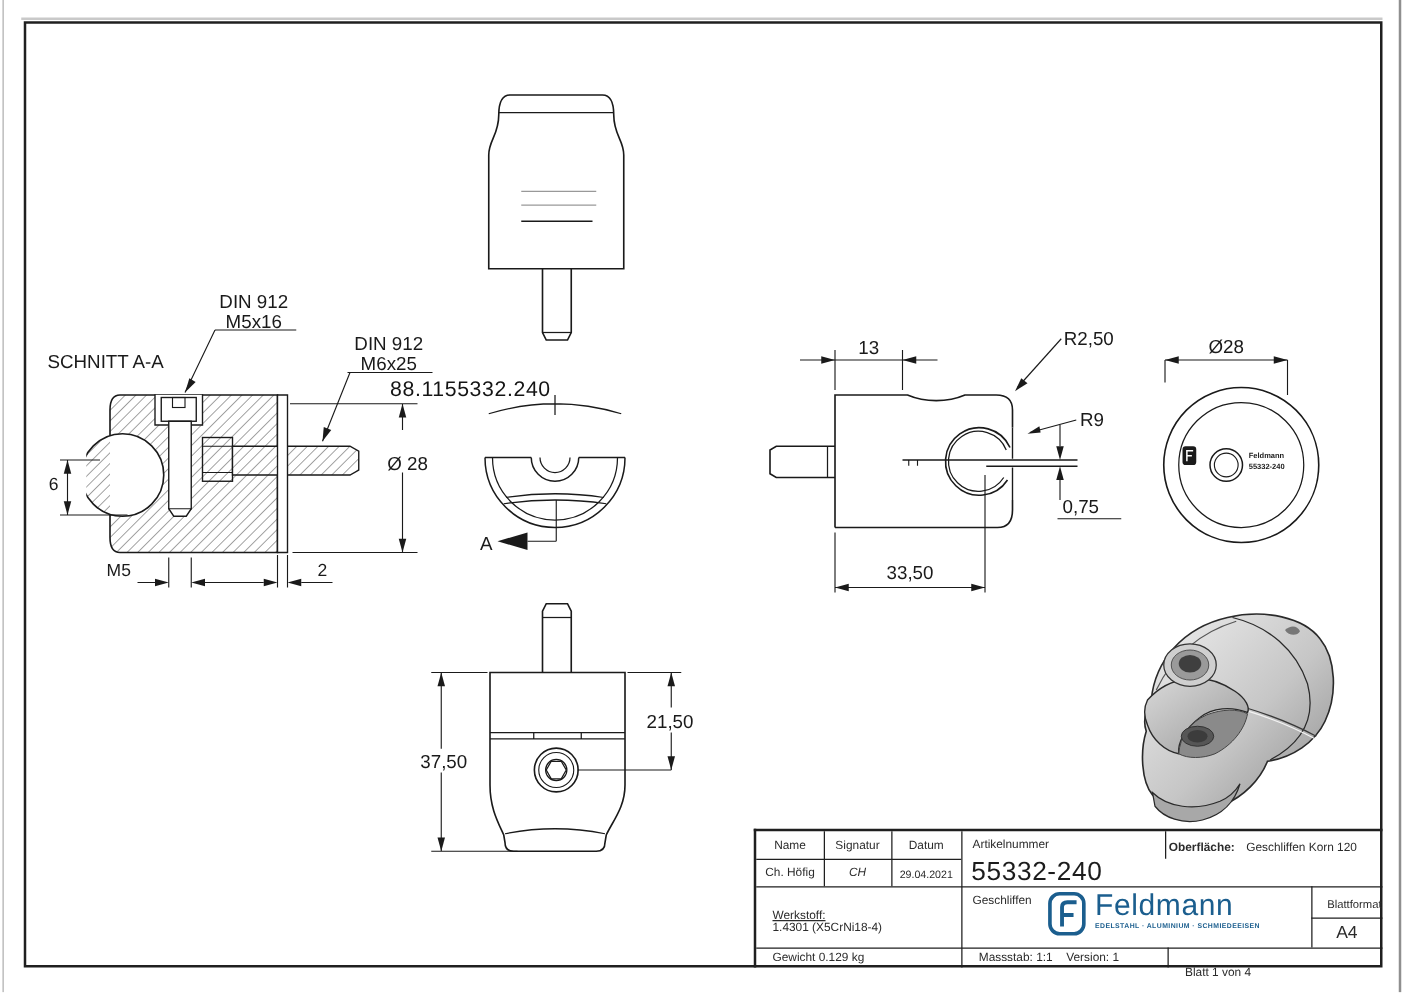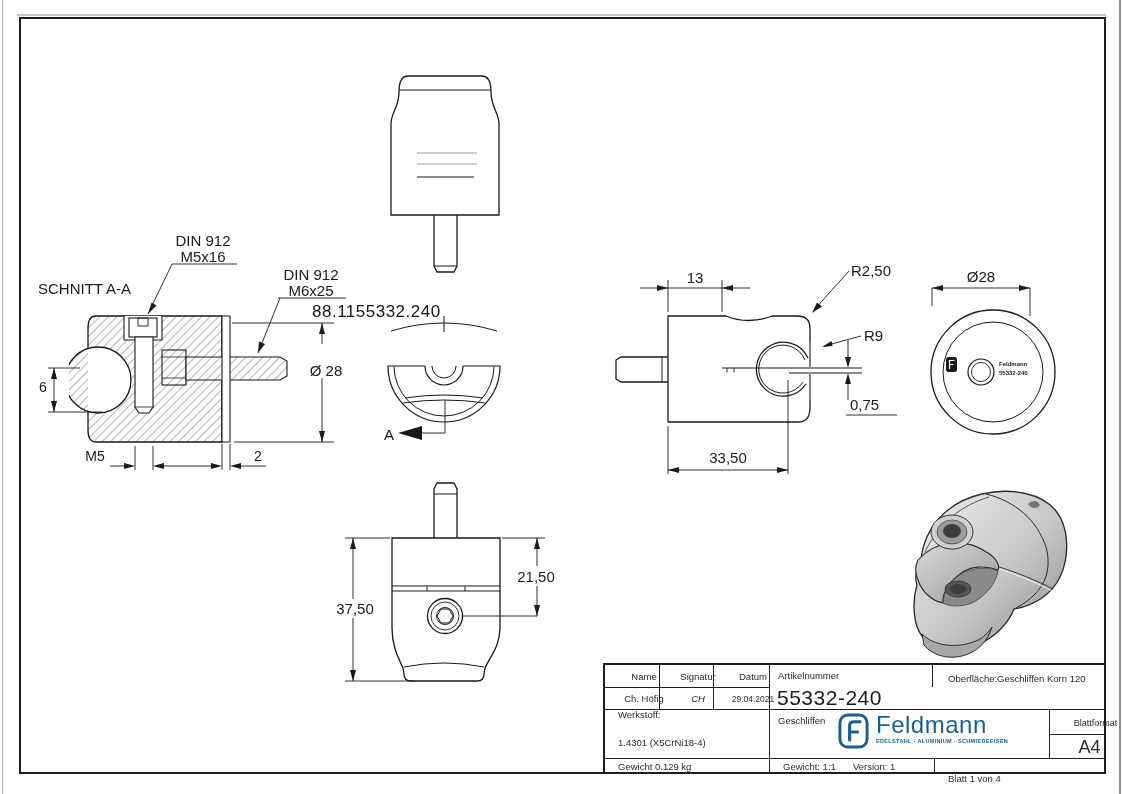--- a/index.html
+++ b/index.html
@@ -16,21 +16,21 @@
   .tiny{font-size:6px;font-weight:bold;}
   
   .tb{position:absolute;left:603px;top:663px;width:503px;height:111px;
       border-left:2px solid #1f1f1f;border-top:2px solid #1f1f1f;box-sizing:border-box;
       color:#2b2b2b;}
   .tb .ln{position:absolute;background:#1f1f1f;}
   .tb span{position:absolute;display:block;}
   .lbl{font-size:9.5px;}
   .sm{font-size:8.5px;}
   .big{font-size:21px;letter-spacing:.5px;color:#1c1c1c;}
-  .ctr{text-align:center;padding-left:12px;}
+  .ctr{text-align:center;}
   .logo{position:absolute;display:flex;align-items:flex-start;gap:7px;}
   .logoname{font-size:24px;line-height:24px;color:#1b5e8e;letter-spacing:.5px;}
   .logotag{font-size:5.5px;letter-spacing:.35px;color:#1b5e8e;font-weight:bold;margin-top:1px;}
 </style>
 </head>
 <body>
 
 <div class="sheet">
 
   <div class="edge" style="left:2px;top:0;width:1px;height:794px;"></div>
@@ -247,40 +247,40 @@
     <div class="ln" style="left:0;top:93px;width:501px;height:1px;"></div>
 
     <span class="lbl ctr" style="left:0;top:6px;width:54px;">Name</span>
     <span class="lbl ctr" style="left:54px;top:6px;width:54px;">Signatur</span>
     <span class="lbl ctr" style="left:108px;top:6px;width:56px;">Datum</span>
     <span class="lbl ctr" style="left:0;top:28px;width:54px;">Ch. Höfig</span>
     <span class="lbl ctr" style="left:54px;top:28px;width:54px;font-style:italic;">CH</span>
     <span class="sm ctr" style="left:108px;top:29px;width:56px;">29.04.2021</span>
 
     <span class="lbl" style="left:173px;top:5px;">Artikelnummer</span>
-    <span class="lbl" style="left:343px;top:8px;">Oberfläche:</span>
+    <span class="lbl" style="left:330px;top:8px;font-weight:bold;">Oberfläche:</span>
     <span class="lbl" style="left:392px;top:8px;">Geschliffen Korn 120</span>
     <span class="big" style="left:172px;top:21px;">55332-240</span>
 
-    <span class="lbl" style="left:13px;top:44px;">Werkstoff:</span>
+    <span class="lbl" style="left:13px;top:62px;text-decoration:underline;">Werkstoff:</span>
     <span class="lbl" style="left:13px;top:72px;">1.4301 (X5CrNi18-4)</span>
     <span class="lbl" style="left:173px;top:50px;">Geschliffen</span>
 
     <div class="logo" style="left:233px;top:48px;">
       <svg width="31" height="36" viewBox="0 0 32 37">
         <rect x="2" y="2" width="28" height="33" rx="8" fill="none" stroke="#1b5e8e" stroke-width="3"></rect>
         <path d="M 12,29 V 13 Q 12,9 16.5,9 H 24 M 12,19.5 H 21.5" fill="none" stroke="#1b5e8e" stroke-width="3.2"></path>
       </svg>
       <div>
         <div class="logoname">Feldmann</div>
         <div class="logotag">EDELSTAHL · ALUMINIUM · SCHMIEDEEISEN</div>
       </div>
     </div>
 
     <span class="lbl ctr" style="left:444px;top:53px;width:69px;font-size:9px;">Blattformat</span>
-    <span class="ctr" style="left:444px;top:72px;width:57px;font-size:18px;">A4</span>
+    <span class="ctr" style="left:444px;top:72px;width:57px;font-size:14px;">A4</span>
 
     <span class="lbl" style="left:13px;top:96px;">Gewicht 0.129 kg</span>
-    <span class="lbl" style="left:178px;top:96px;">Gewicht: 1:1</span>
+    <span class="lbl" style="left:178px;top:96px;">Massstab: 1:1</span>
     <span class="lbl" style="left:248px;top:96px;">Version: 1</span>
     <span class="lbl" style="left:343px;top:108px;">Blatt 1 von 4</span>
   </div>
 </div>
 
 </body></html>

